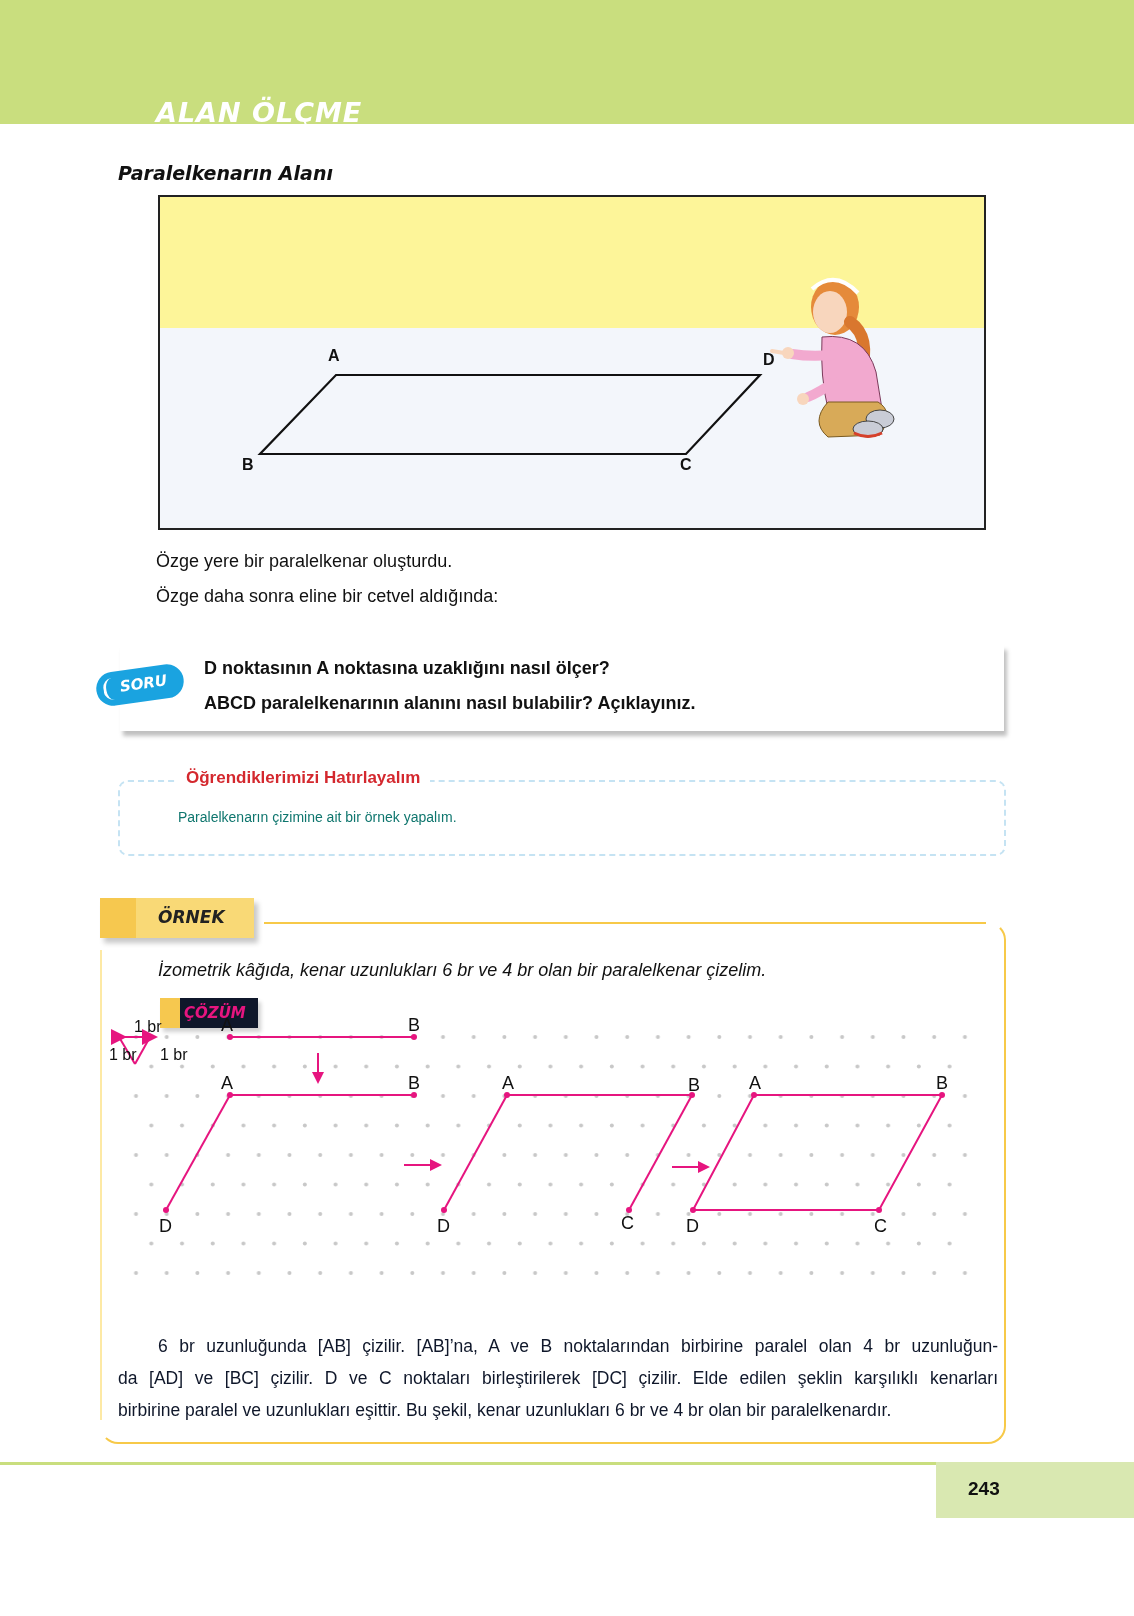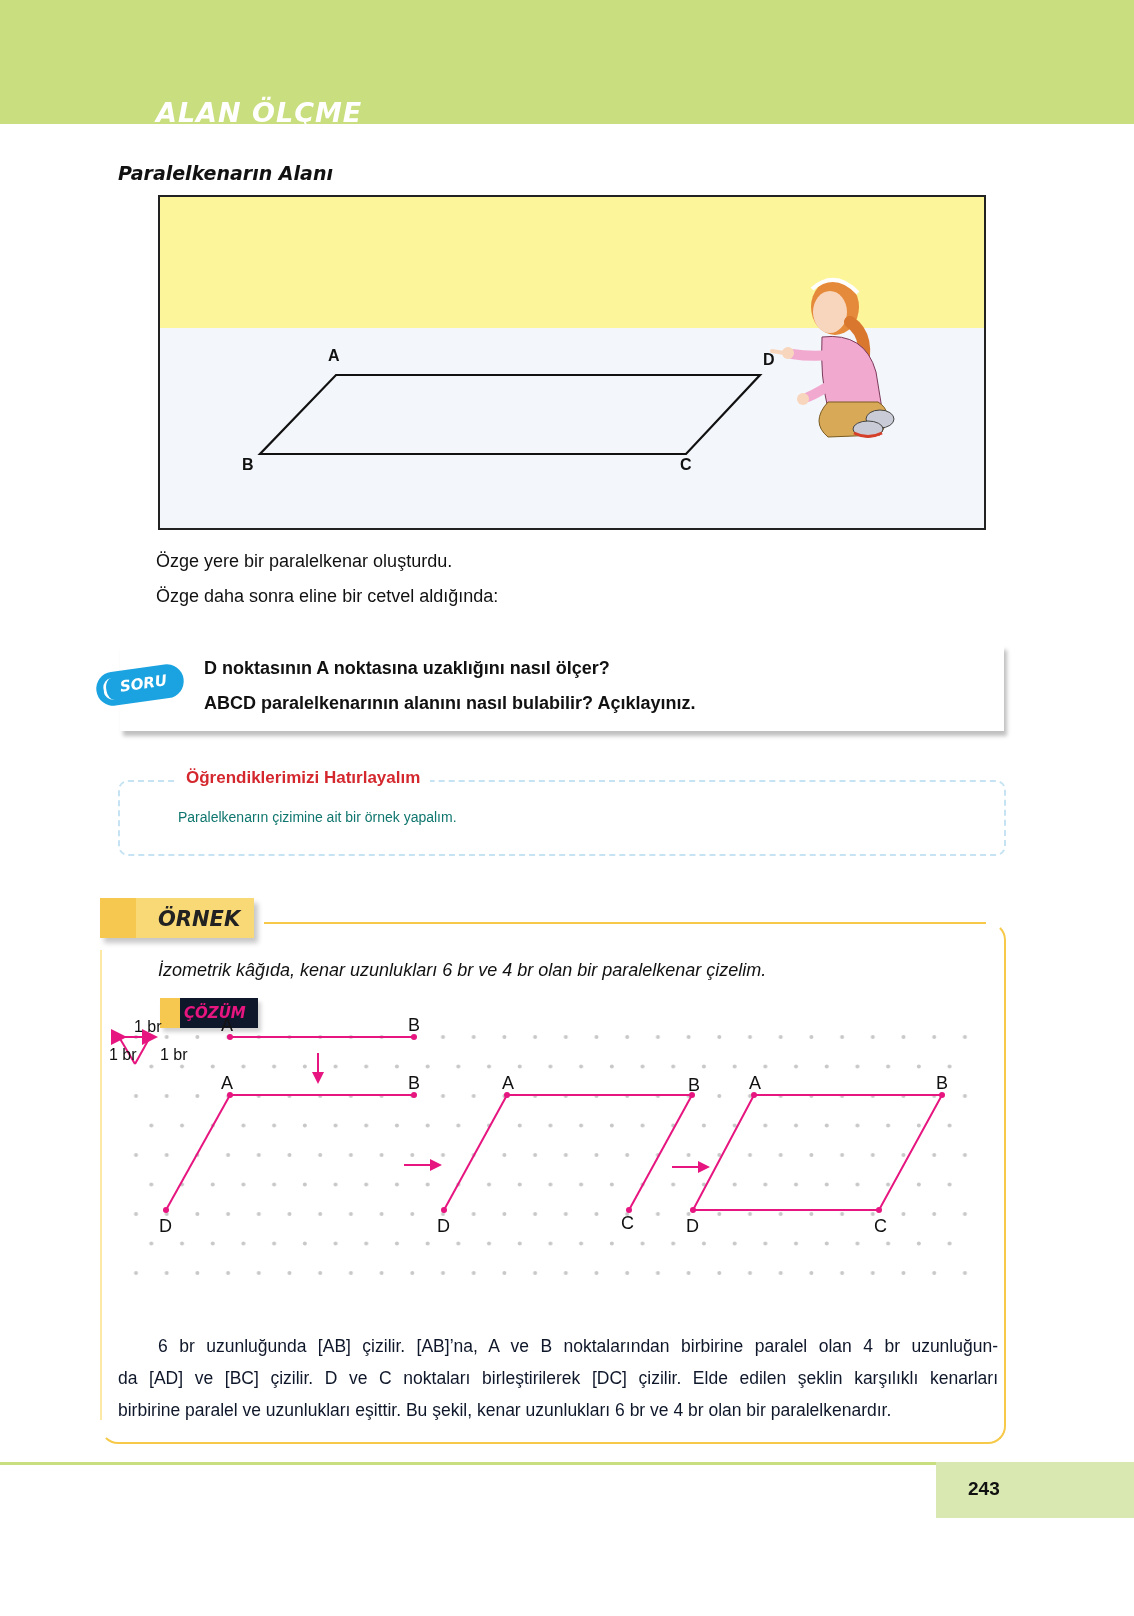--- a/index.html
+++ b/index.html
@@ -19,21 +19,21 @@
   .soru-label { position: absolute; left: 24px; top: 7px; font-size: 15px; font-weight: bold; font-style: italic; color: #fff; font-family: "DejaVu Sans", sans-serif; }
   .soru-curl { position: absolute; left: 7px; top: 6px; width: 12px; height: 22px; border-left: 3px solid #fff; border-radius: 10px 0 0 10px; }
   .remember-box { left: 118px; top: 780px; width: 888px; height: 76px; border: 2px dashed #c5e3f3; border-radius: 10px; }
   .remember-title { left: 176px; top: 768px; background: #fff; padding: 0 10px; font-size: 17px; font-weight: bold; color: #d4282e; }
   .remember-text { left: 178px; top: 809px; font-size: 14px; color: #0f766e; }
   .example-box { left: 100px; top: 922px; width: 906px; height: 522px; border: 2px solid #f7c948; border-radius: 18px; border-top-color: transparent; border-left-color: transparent; }
   .example-topline { left: 264px; top: 922px; width: 722px; height: 2px; background: #f7c948; }
   .example-leftline { left: 100px; top: 950px; width: 2px; height: 470px; background: #fde9a5; }
   .ornek-tag { left: 100px; top: 898px; width: 154px; height: 40px; background: #f9d976; box-shadow: 4px 5px 5px rgba(0,0,0,0.22); }
   .ornek-tag .strip { position: absolute; left: 0; top: 0; width: 36px; height: 100%; background: #f6c84f; }
-  .ornek-label { position: absolute; left: 58px; top: 9px; font-size: 21px; font-weight: bold; font-style: italic; color: #222; font-family: "DejaVu Sans", sans-serif; text-align: right; }
+  .ornek-label { position: absolute; left: 58px; top: 9px; font-size: 17px; font-weight: bold; font-style: italic; color: #222; font-family: "DejaVu Sans", sans-serif; text-align: right; }
   .example-prompt { left: 158px; top: 960px; font-size: 18px; font-style: italic; color: #111; }
   .cozum-tag { left: 160px; top: 998px; width: 98px; height: 30px; background: #0f172a; box-shadow: 3px 4px 4px rgba(0,0,0,0.18); }
   .cozum-tag .strip { position: absolute; left: 0; top: 0; width: 20px; height: 100%; background: #f6c84f; }
   .cozum-label { position: absolute; left: 24px; top: 6px; font-size: 15px; font-weight: bold; font-style: italic; color: #e6157f; font-family: "DejaVu Sans", sans-serif; }
   .grid-svg { left: 100px; top: 1020px; }
   .explain { left: 118px; width: 880px; font-size: 17.5px; line-height: 32px; color: #0f172a; }
   .explain p { text-align: justify; text-align-last: justify; }
   .explain p.last { text-align-last: left; }
   .footer-line { left: 0; top: 1462px; width: 936px; height: 3px; background: #c9de7e; }
   .page-tab { left: 936px; top: 1462px; width: 198px; height: 56px; background: #d9e8b1; }

